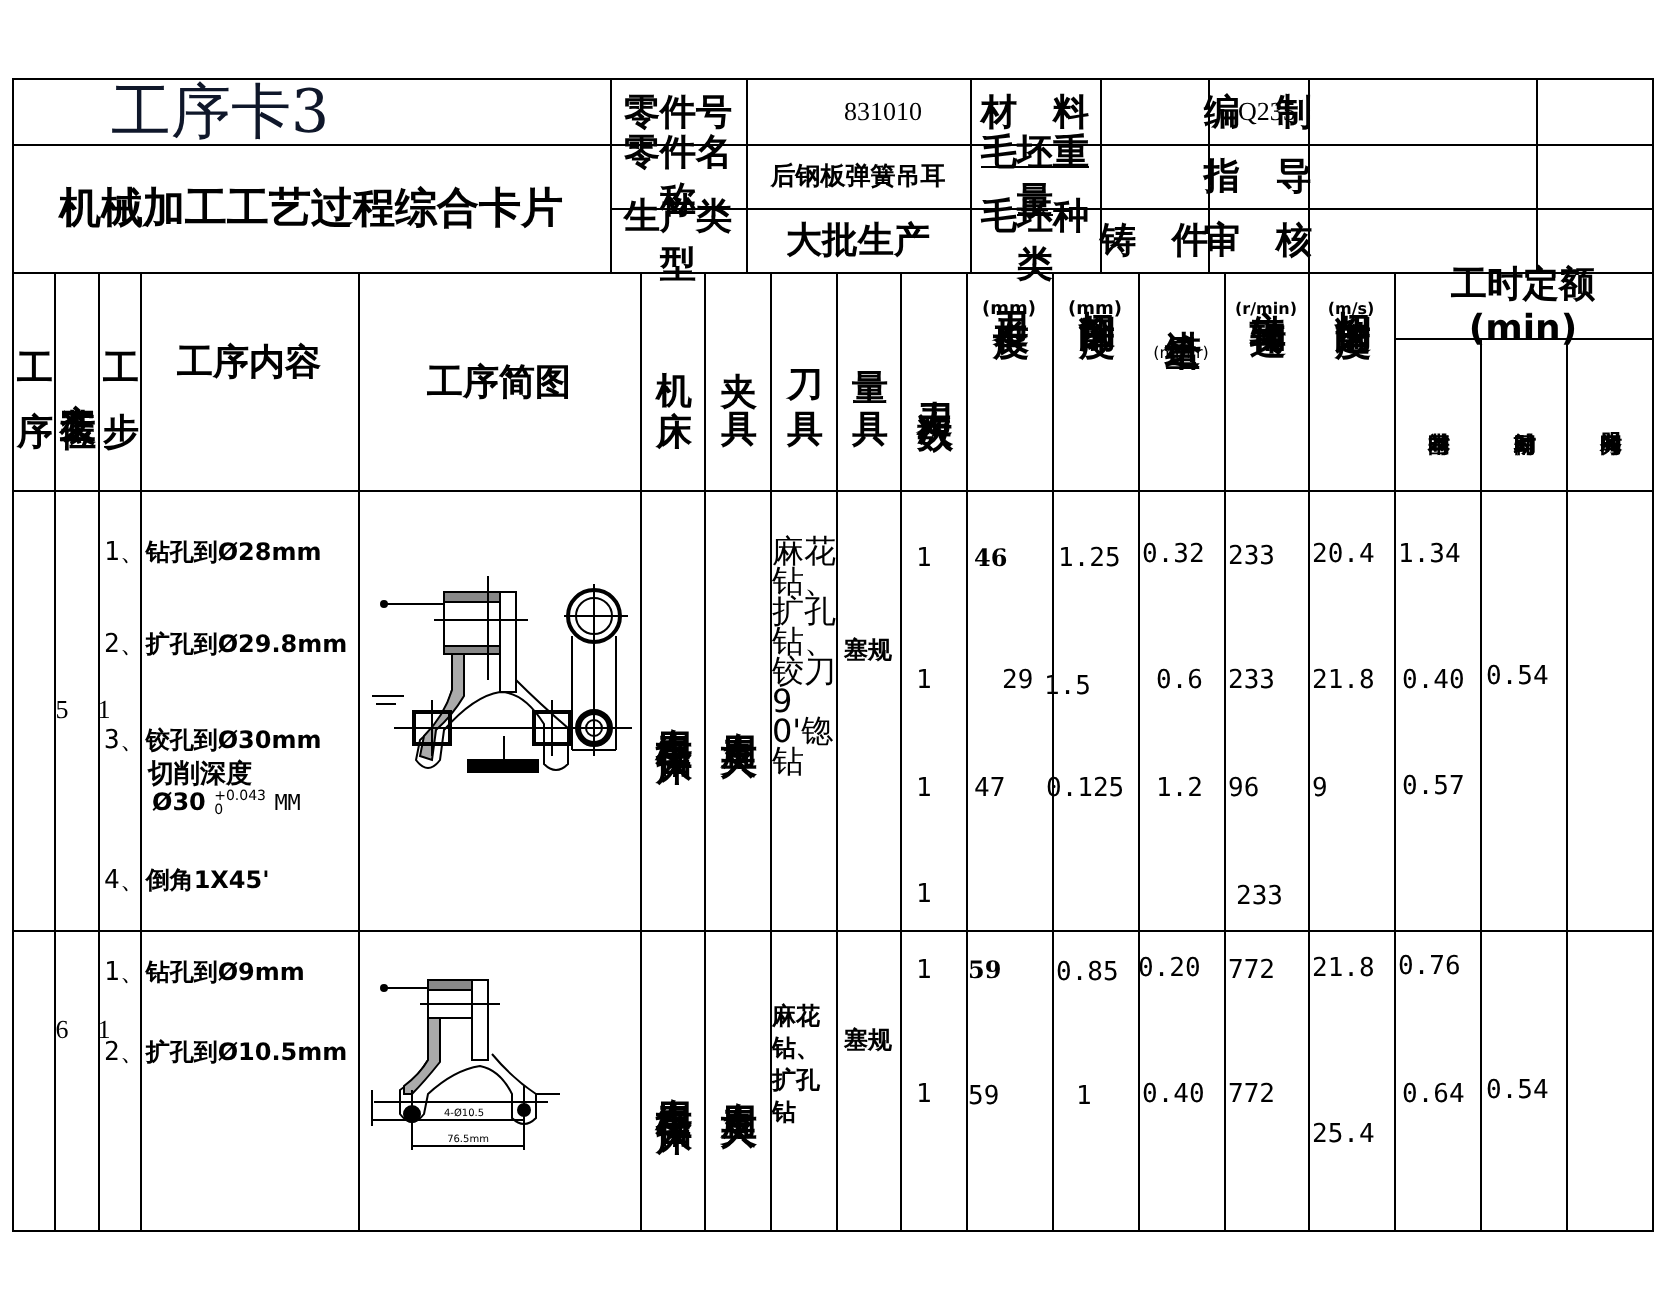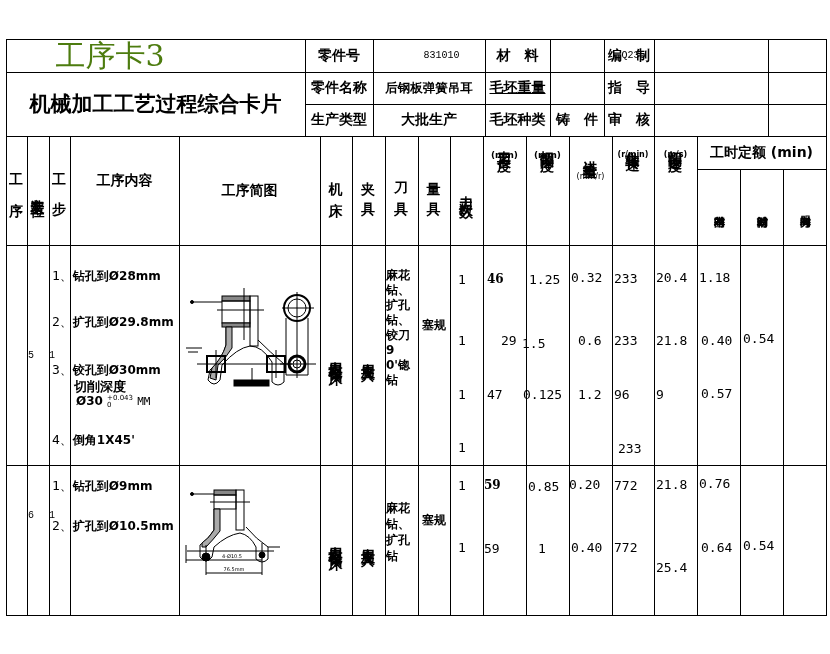--- a/index.html
+++ b/index.html
@@ -3,23 +3,23 @@
 <meta charset="utf-8">
 <style>
   html, body { margin:0; padding:0; background:#ffffff; }
   body { width:830px; height:654px; position:relative; overflow:hidden;
          font-family:"DejaVu Sans", sans-serif; color:#000; }
   .abs { position:absolute; box-sizing:border-box; }
   .hl { position:absolute; height:0; border-top:1.5px solid #000; }
   .vl { position:absolute; width:0; border-left:1.5px solid #000; }
   .cell { position:absolute; display:flex; align-items:center; justify-content:center;
           box-sizing:border-box; text-align:center; }
-  .cjk-b { font-family:"DejaVu Sans", sans-serif; font-weight:bold; font-size:14px; }
-  .mono { font-family:Liberation Mono, monospace; font-size:10px;padding-left:25px; }
-  .title-red { color:#4d7c0f; font-family:"DejaVu Serif", serif; font-size:30px; }
+  .cjk-b { font-family:"DejaVu Sans", sans-serif; font-weight:bold; font-size:18px; }
+  .mono { font-family:Liberation Serif, serif; font-size:13px;padding-left:25px; }
+  .title-red { color:#0f172a; font-family:"DejaVu Serif", serif; font-size:30px; }
   .big-title { font-size:21px; font-family:"DejaVu Serif", serif; font-weight:bold; }
   .vtext { writing-mode:vertical-rl; text-orientation:upright; letter-spacing:6px; }
   .small-cjk { font-size:11px; font-weight:bold; line-height:14px; }
   .num { font-family:"DejaVu Sans Mono", monospace; font-size:13px; position:absolute; }
   .step { font-size:12px; font-weight:bold; position:absolute; white-space:nowrap; }
   .stepno { font-family:"DejaVu Sans Mono", monospace; font-size:13px; font-weight:normal; }
 </style>
 </head>
 <body>
 
@@ -186,21 +186,21 @@
         <line x1="104" y1="95" x2="126" y2="95"></line>
         <circle cx="115" cy="84" r="8" stroke-width="3"></circle>
         <circle cx="115" cy="84" r="4"></circle>
         <line x1="98" y1="84" x2="134" y2="84"></line>
       </g>
     </svg>
   </div>
 
   <div class="cell cjk-b vtext" style="left:320px; top:245px; width:32px; height:220px; letter-spacing:2px;">专用组合钻床</div>
   <div class="cell cjk-b vtext" style="left:352px; top:245px; width:33px; height:220px; letter-spacing:2px;">专用夹具</div>
-  <div class="abs" style="left:386px; top:268px; width:32px; font-size:12px; font-weight:bold; line-height:15px; word-break:break-all;">麻花钻、扩孔钻、铰刀90'锪钻</div>
+  <div class="abs" style="left:386px; top:268px; width:32px; font-size:16px; font-weight:normal; line-height:15px; word-break:break-all;">麻花钻、扩孔钻、铰刀90'锪钻</div>
   <div class="cell cjk-b" style="left:418px; top:245px; width:32px; height:160px; font-size:12px;">塞规</div>
 
   <span class="num" style="left:458px; top:272px;">1</span>
   <span class="num" style="left:458px; top:333px;">1</span>
   <span class="num" style="left:458px; top:387px;">1</span>
   <span class="num" style="left:458px; top:440px;">1</span>
 
   <span class="num" style="left:487px; top:272px; font-weight:bold; font-size:12px; font-family:'DejaVu Serif',serif;">46</span>
   <span class="num" style="left:487px; top:333px;margin-left:14px;">29</span>
   <span class="num" style="left:487px; top:387px;">47</span>
@@ -215,21 +215,21 @@
 
   <span class="num" style="left:614px; top:271px;">233</span>
   <span class="num" style="left:614px; top:333px;">233</span>
   <span class="num" style="left:614px; top:387px;">96</span>
   <span class="num" style="left:618px; top:441px;">233</span>
 
   <span class="num" style="left:656px; top:270px;">20.4</span>
   <span class="num" style="left:656px; top:333px;">21.8</span>
   <span class="num" style="left:656px; top:387px;">9</span>
 
-  <span class="num" style="left:699px; top:270px;">1.18</span>
+  <span class="num" style="left:699px; top:270px;">1.34</span>
   <span class="num" style="left:701px; top:333px;">0.40</span>
   <span class="num" style="left:701px; top:386px;">0.57</span>
 
   <span class="num" style="left:743px; top:331px;">0.54</span>
   <span class="num" style="left:788px; top:331px;"></span>
 </div>
 
 <div>
   <div class="cell mono" style="left:6px; top:465px; width:21px; height:100px;">6</div>
   <div class="cell mono" style="left:27px; top:465px; width:22px; height:100px;">1</div>

